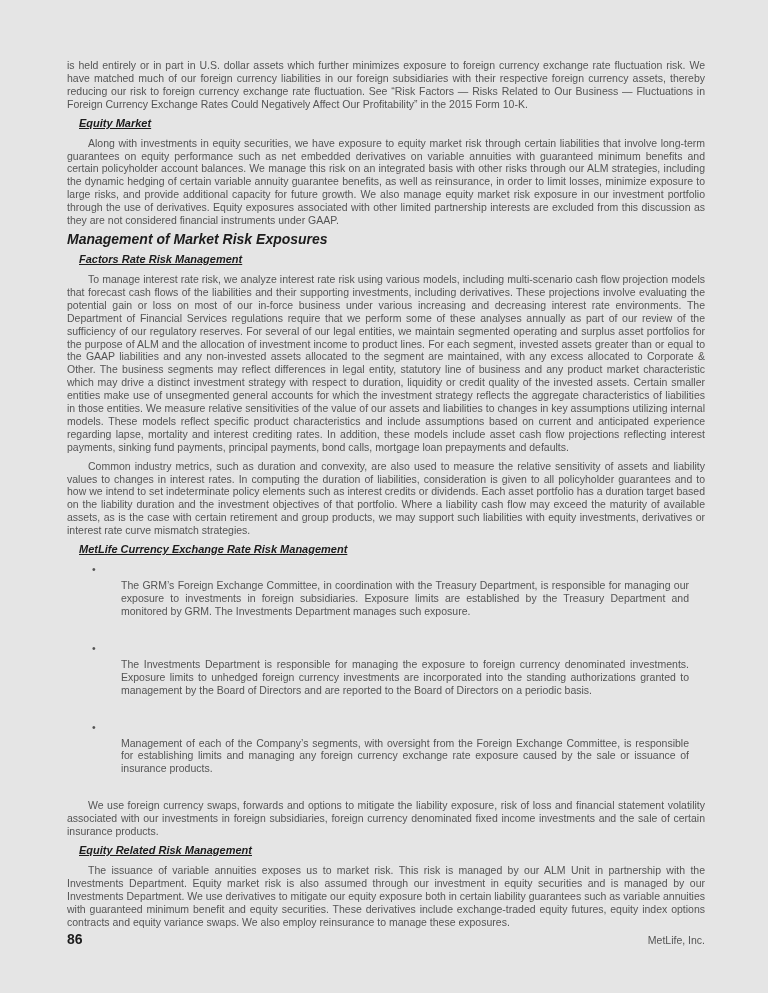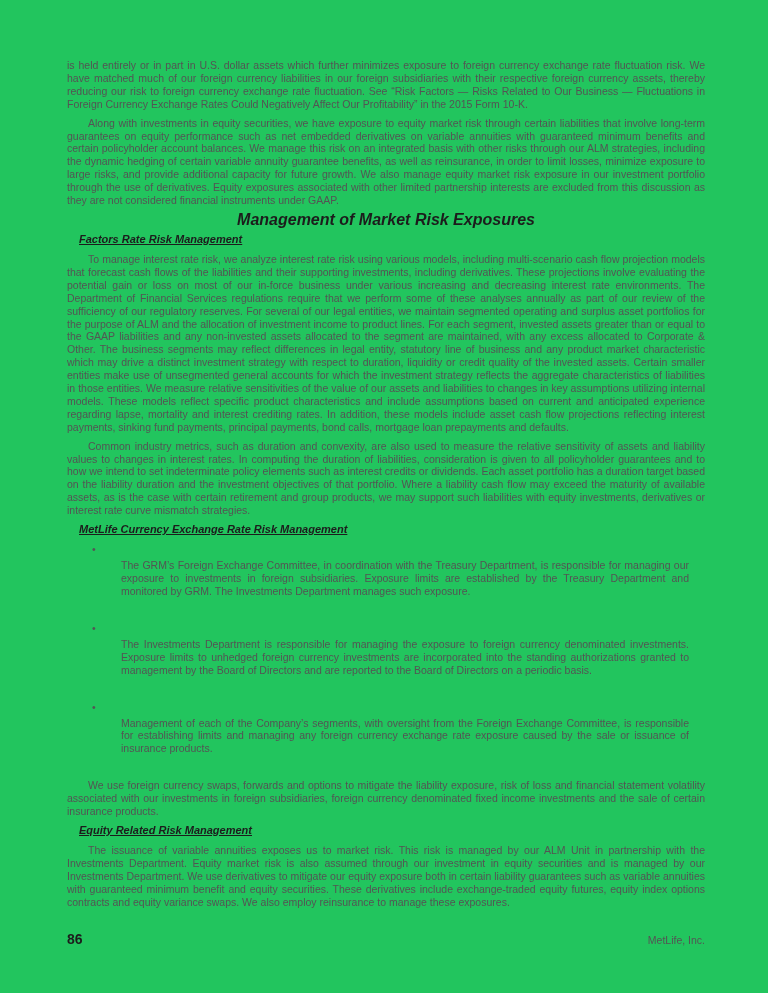--- a/index.html
+++ b/index.html
@@ -4,48 +4,47 @@
 <style>
   html, body {
     margin: 0;
     padding: 0;
     background: #ffffff;
   }
   .page {
     position: relative;
     width: 768px;
     height: 993px;
-    background: #22c55e;
+    background: #e5e5e5;
     box-sizing: border-box;
     padding: 59px 63px 0 67px;
     font-family: "Liberation Sans", sans-serif;
     color: #545454;
     overflow: hidden;
   }
   .body-indent {
     margin-left: 12px;
   }
   p.para {
     font-size: 10.5px;
     line-height: 12.9px;
     text-align: justify;
     margin: 0 0 6px 0;
     text-indent: 21px;
   }
   p.para.no-indent {
     text-indent: 0;
   }
   .heading-outer {
-    font-size: 16px;
+    font-size: 14px;
     font-weight: bold;
     font-style: italic;
     color: #1c1c1c;
     margin: 5px 0 7px 0;
     line-height: 13px;
-    text-align: center;
   }
   .heading-sub {
     font-size: 11px;
     font-weight: bold;
     font-style: italic;
     color: #1c1c1c;
     margin: 5px 0 7px 12px;
     line-height: 13px;
   }
   .heading-sub .underlined {
@@ -95,20 +94,23 @@
     margin-top: 8px;
   }
 </style>
 </head>
 <body>
 
 <div class="page">
 
   <p class="para no-indent body-indent">is held entirely or in part in U.S. dollar assets which further minimizes exposure to foreign currency exchange rate fluctuation risk. We have matched much of our foreign currency liabilities in our foreign subsidiaries with their respective foreign currency assets, thereby reducing our risk to foreign currency exchange rate fluctuation. See “Risk Factors — Risks Related to Our Business — Fluctuations in Foreign Currency Exchange Rates Could Negatively Affect Our Profitability” in the 2015 Form 10-K.</p>
 
+  <div class="heading-sub">
+    <span class="underlined">Equity Market</span>
+  </div>
 
   <p class="para body-indent">Along with investments in equity securities, we have exposure to equity market risk through certain liabilities that involve long-term guarantees on equity performance such as net embedded derivatives on variable annuities with guaranteed minimum benefits and certain policyholder account balances. We manage this risk on an integrated basis with other risks through our ALM strategies, including the dynamic hedging of certain variable annuity guarantee benefits, as well as reinsurance, in order to limit losses, minimize exposure to large risks, and provide additional capacity for future growth. We also manage equity market risk exposure in our investment portfolio through the use of derivatives. Equity exposures associated with other limited partnership interests are excluded from this discussion as they are not considered financial instruments under GAAP.</p>
 
   <div class="heading-outer">Management of Market Risk Exposures</div>
 
 
   <div class="heading-sub">
     <span class="underlined">Factors Rate Risk Management</span>
   </div>
 

